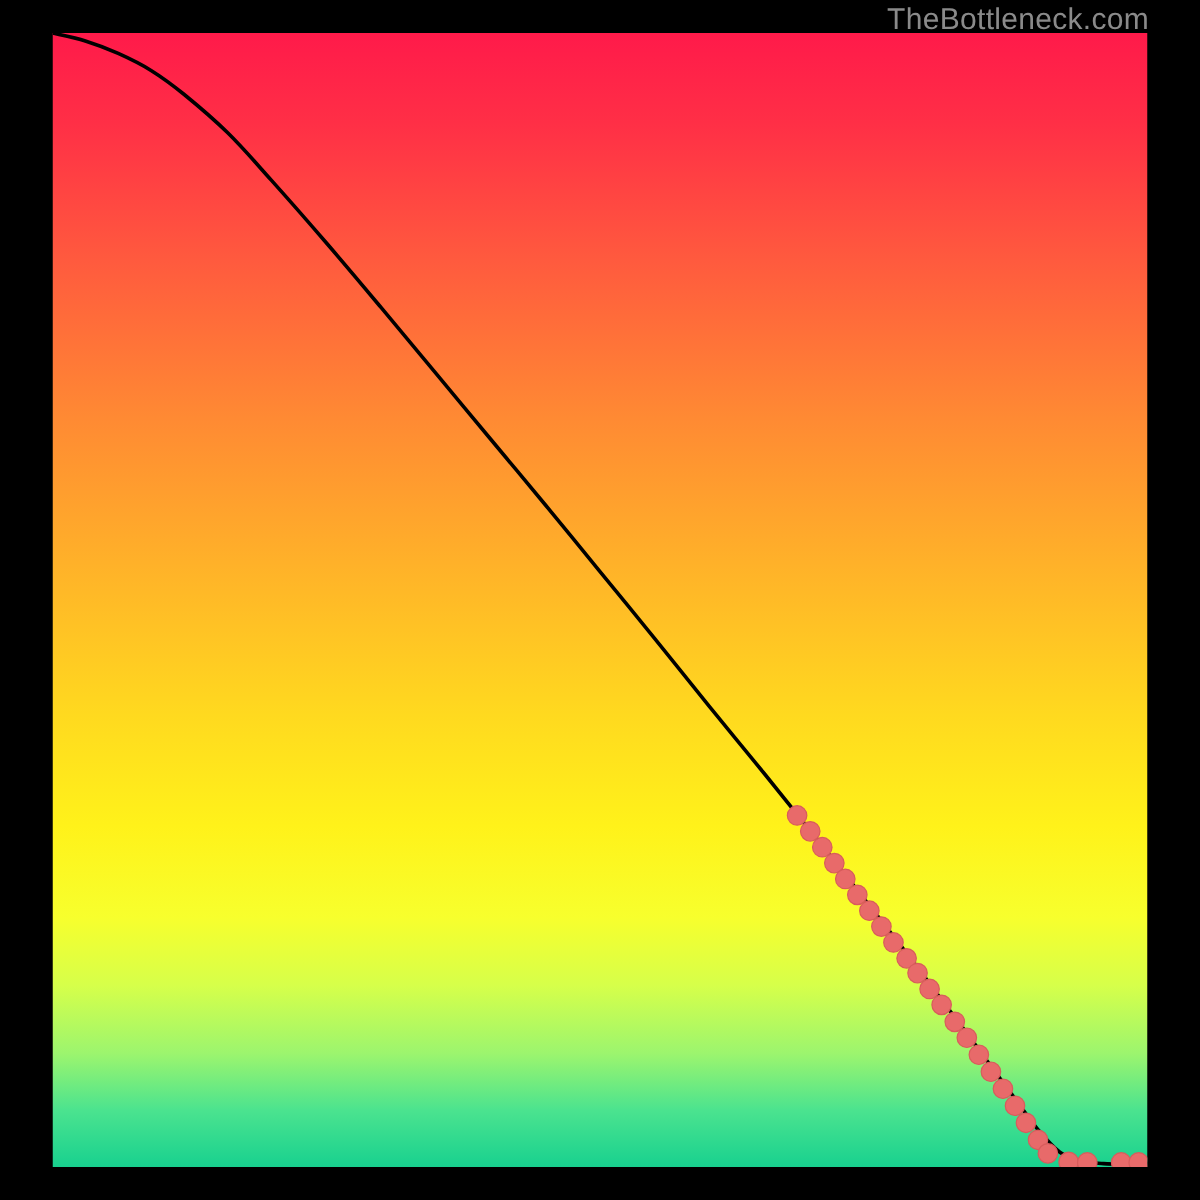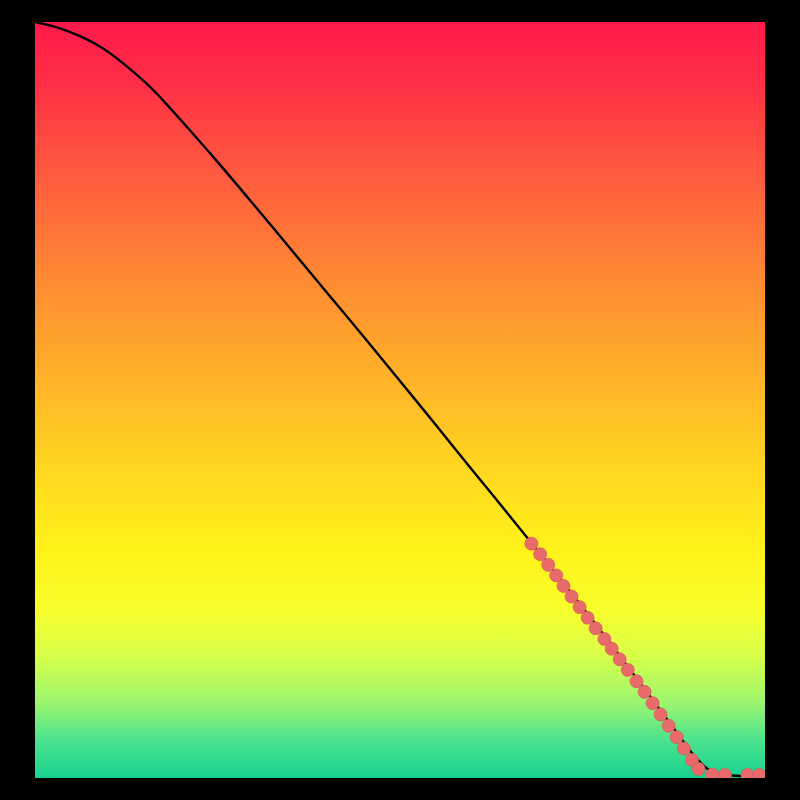--- a/index.html
+++ b/index.html
@@ -95,13 +95,14 @@
           <circle cx="657.00" cy="737.86" r="6.5" fill="#e86a6a" stroke="#d85c5c" stroke-width="0.8"></circle>
           <circle cx="663.57" cy="746.93" r="6.5" fill="#e86a6a" stroke="#d85c5c" stroke-width="0.8"></circle>
           <circle cx="677.44" cy="752.60" r="6.5" fill="#e86a6a" stroke="#d85c5c" stroke-width="0.8"></circle>
           <circle cx="689.85" cy="752.98" r="6.5" fill="#e86a6a" stroke="#d85c5c" stroke-width="0.8"></circle>
           <circle cx="712.48" cy="752.98" r="6.5" fill="#e86a6a" stroke="#d85c5c" stroke-width="0.8"></circle>
           <circle cx="724.16" cy="752.98" r="6.5" fill="#e86a6a" stroke="#d85c5c" stroke-width="0.8"></circle>
         </g>
     </svg>
   </div>
 
+  <div class="watermark">TheBottleneck.com</div>
 </div>
 
 </body></html>

